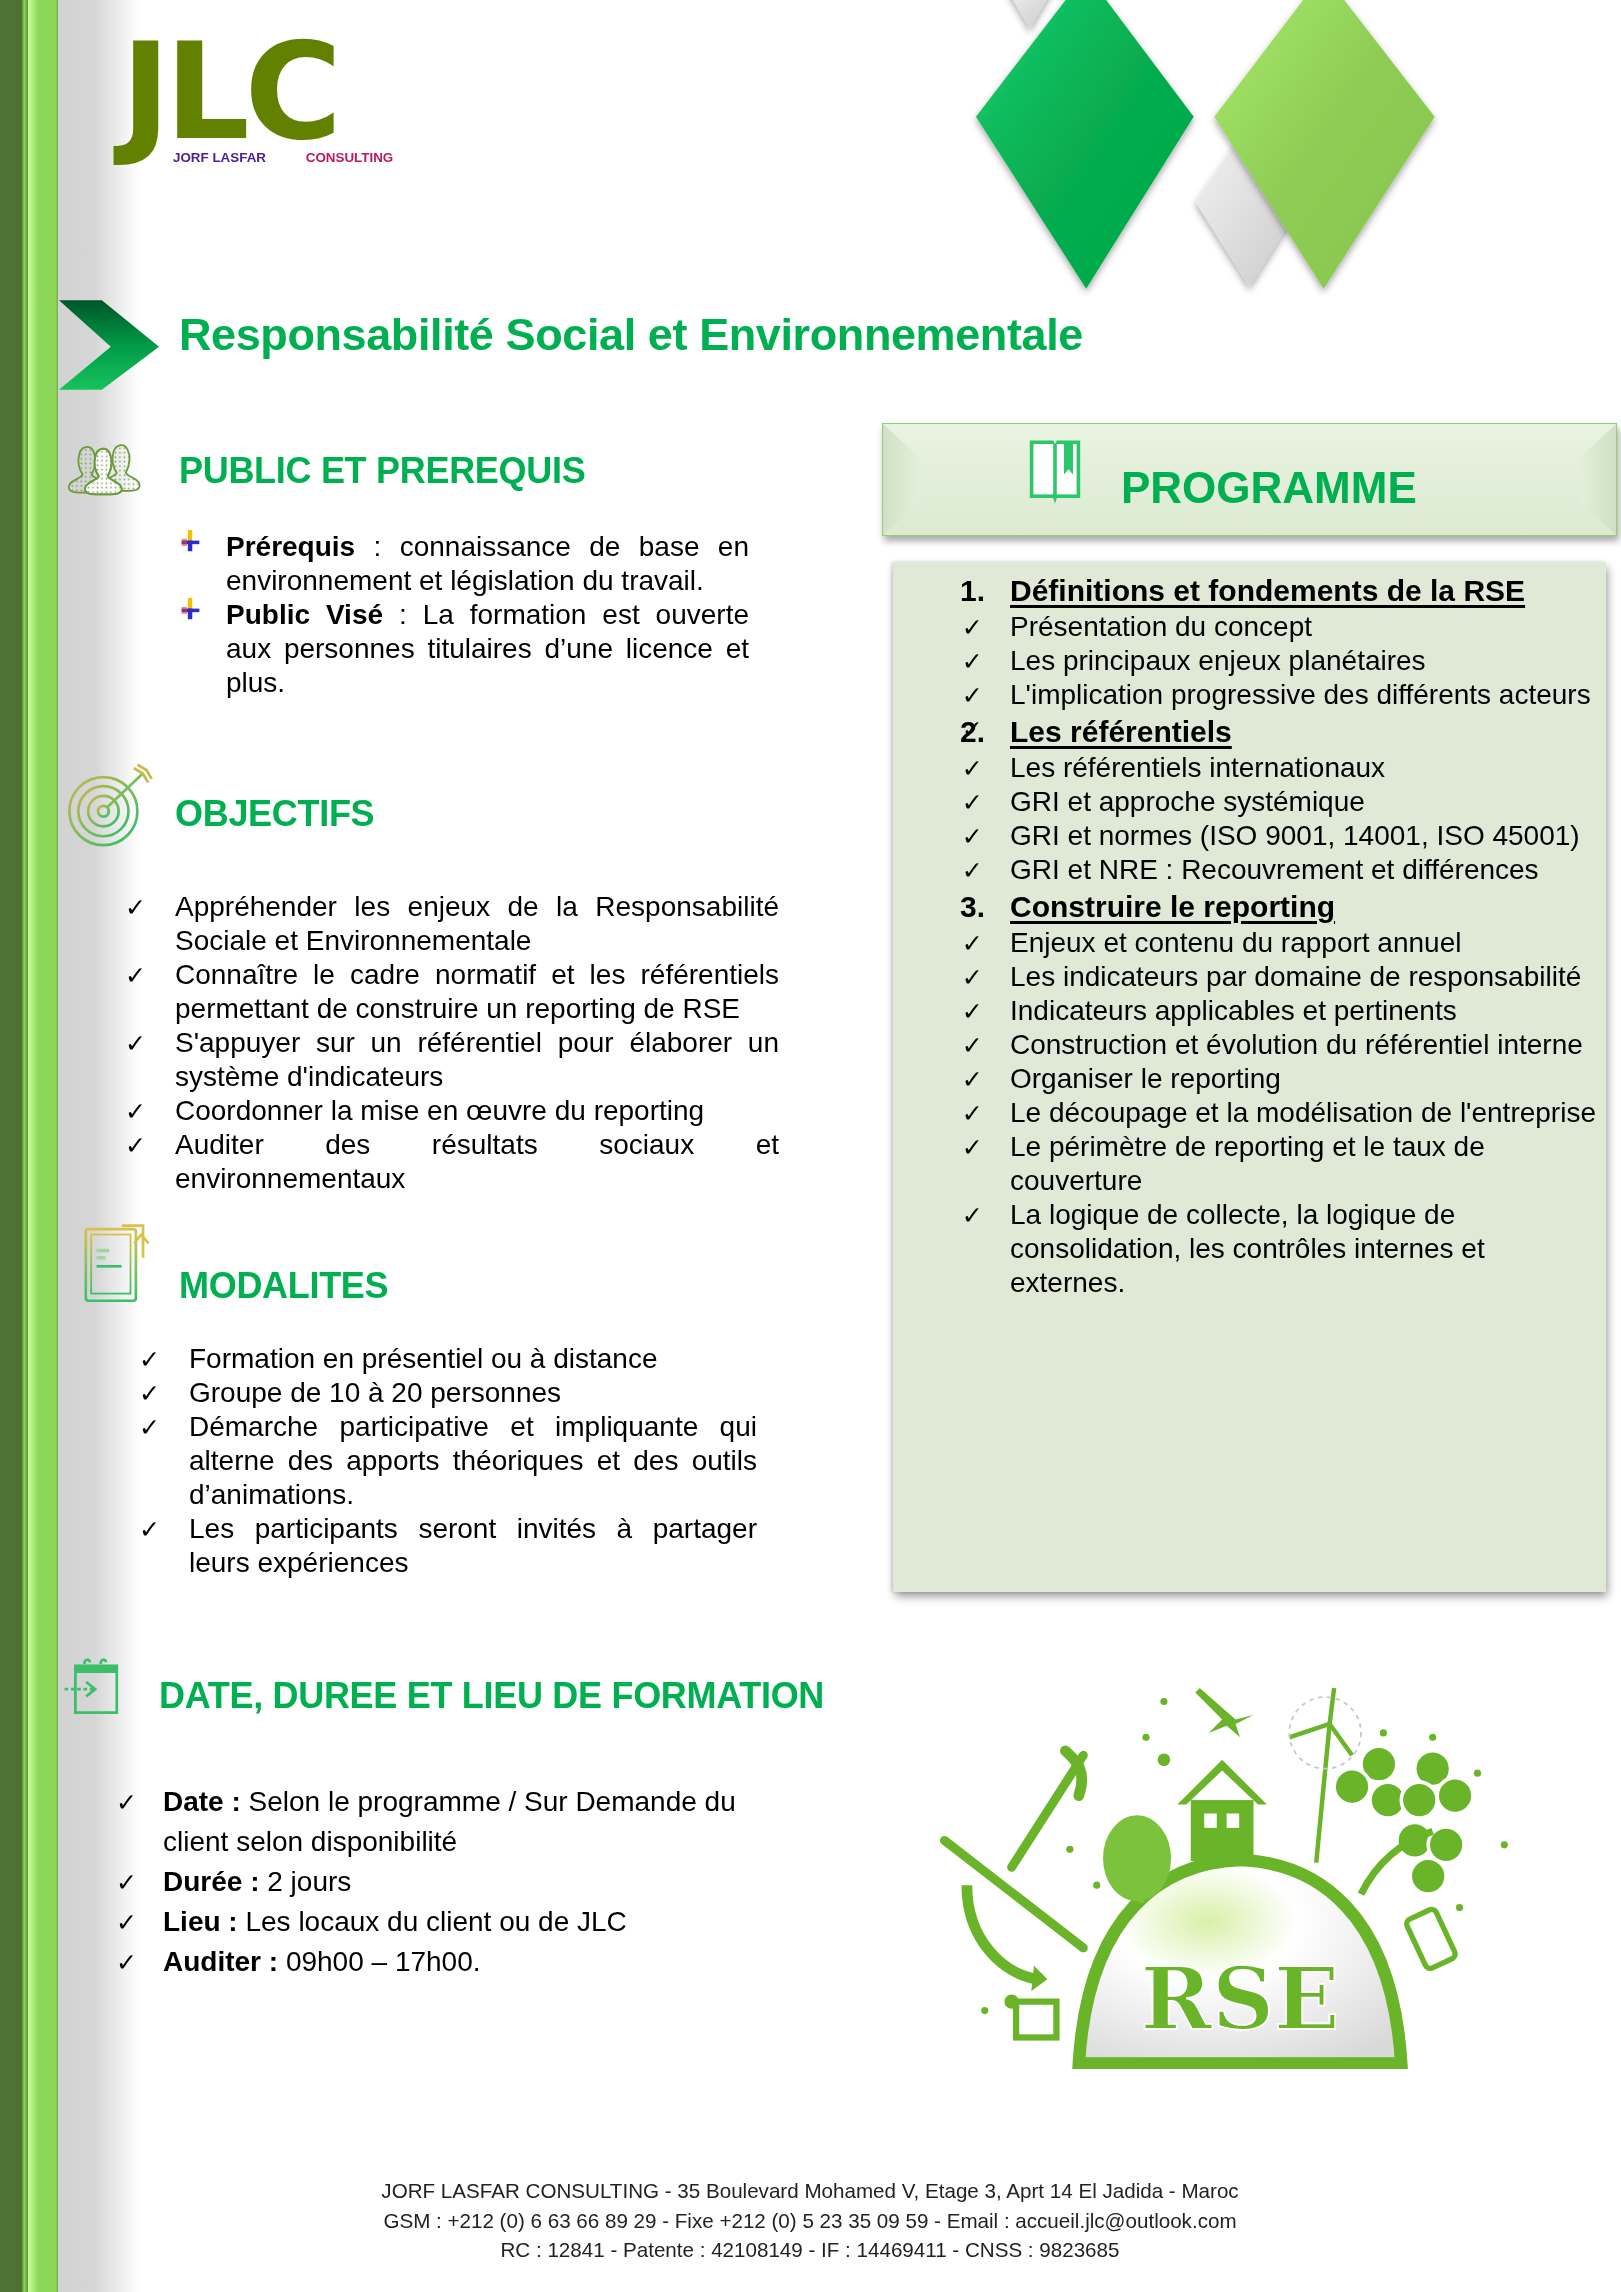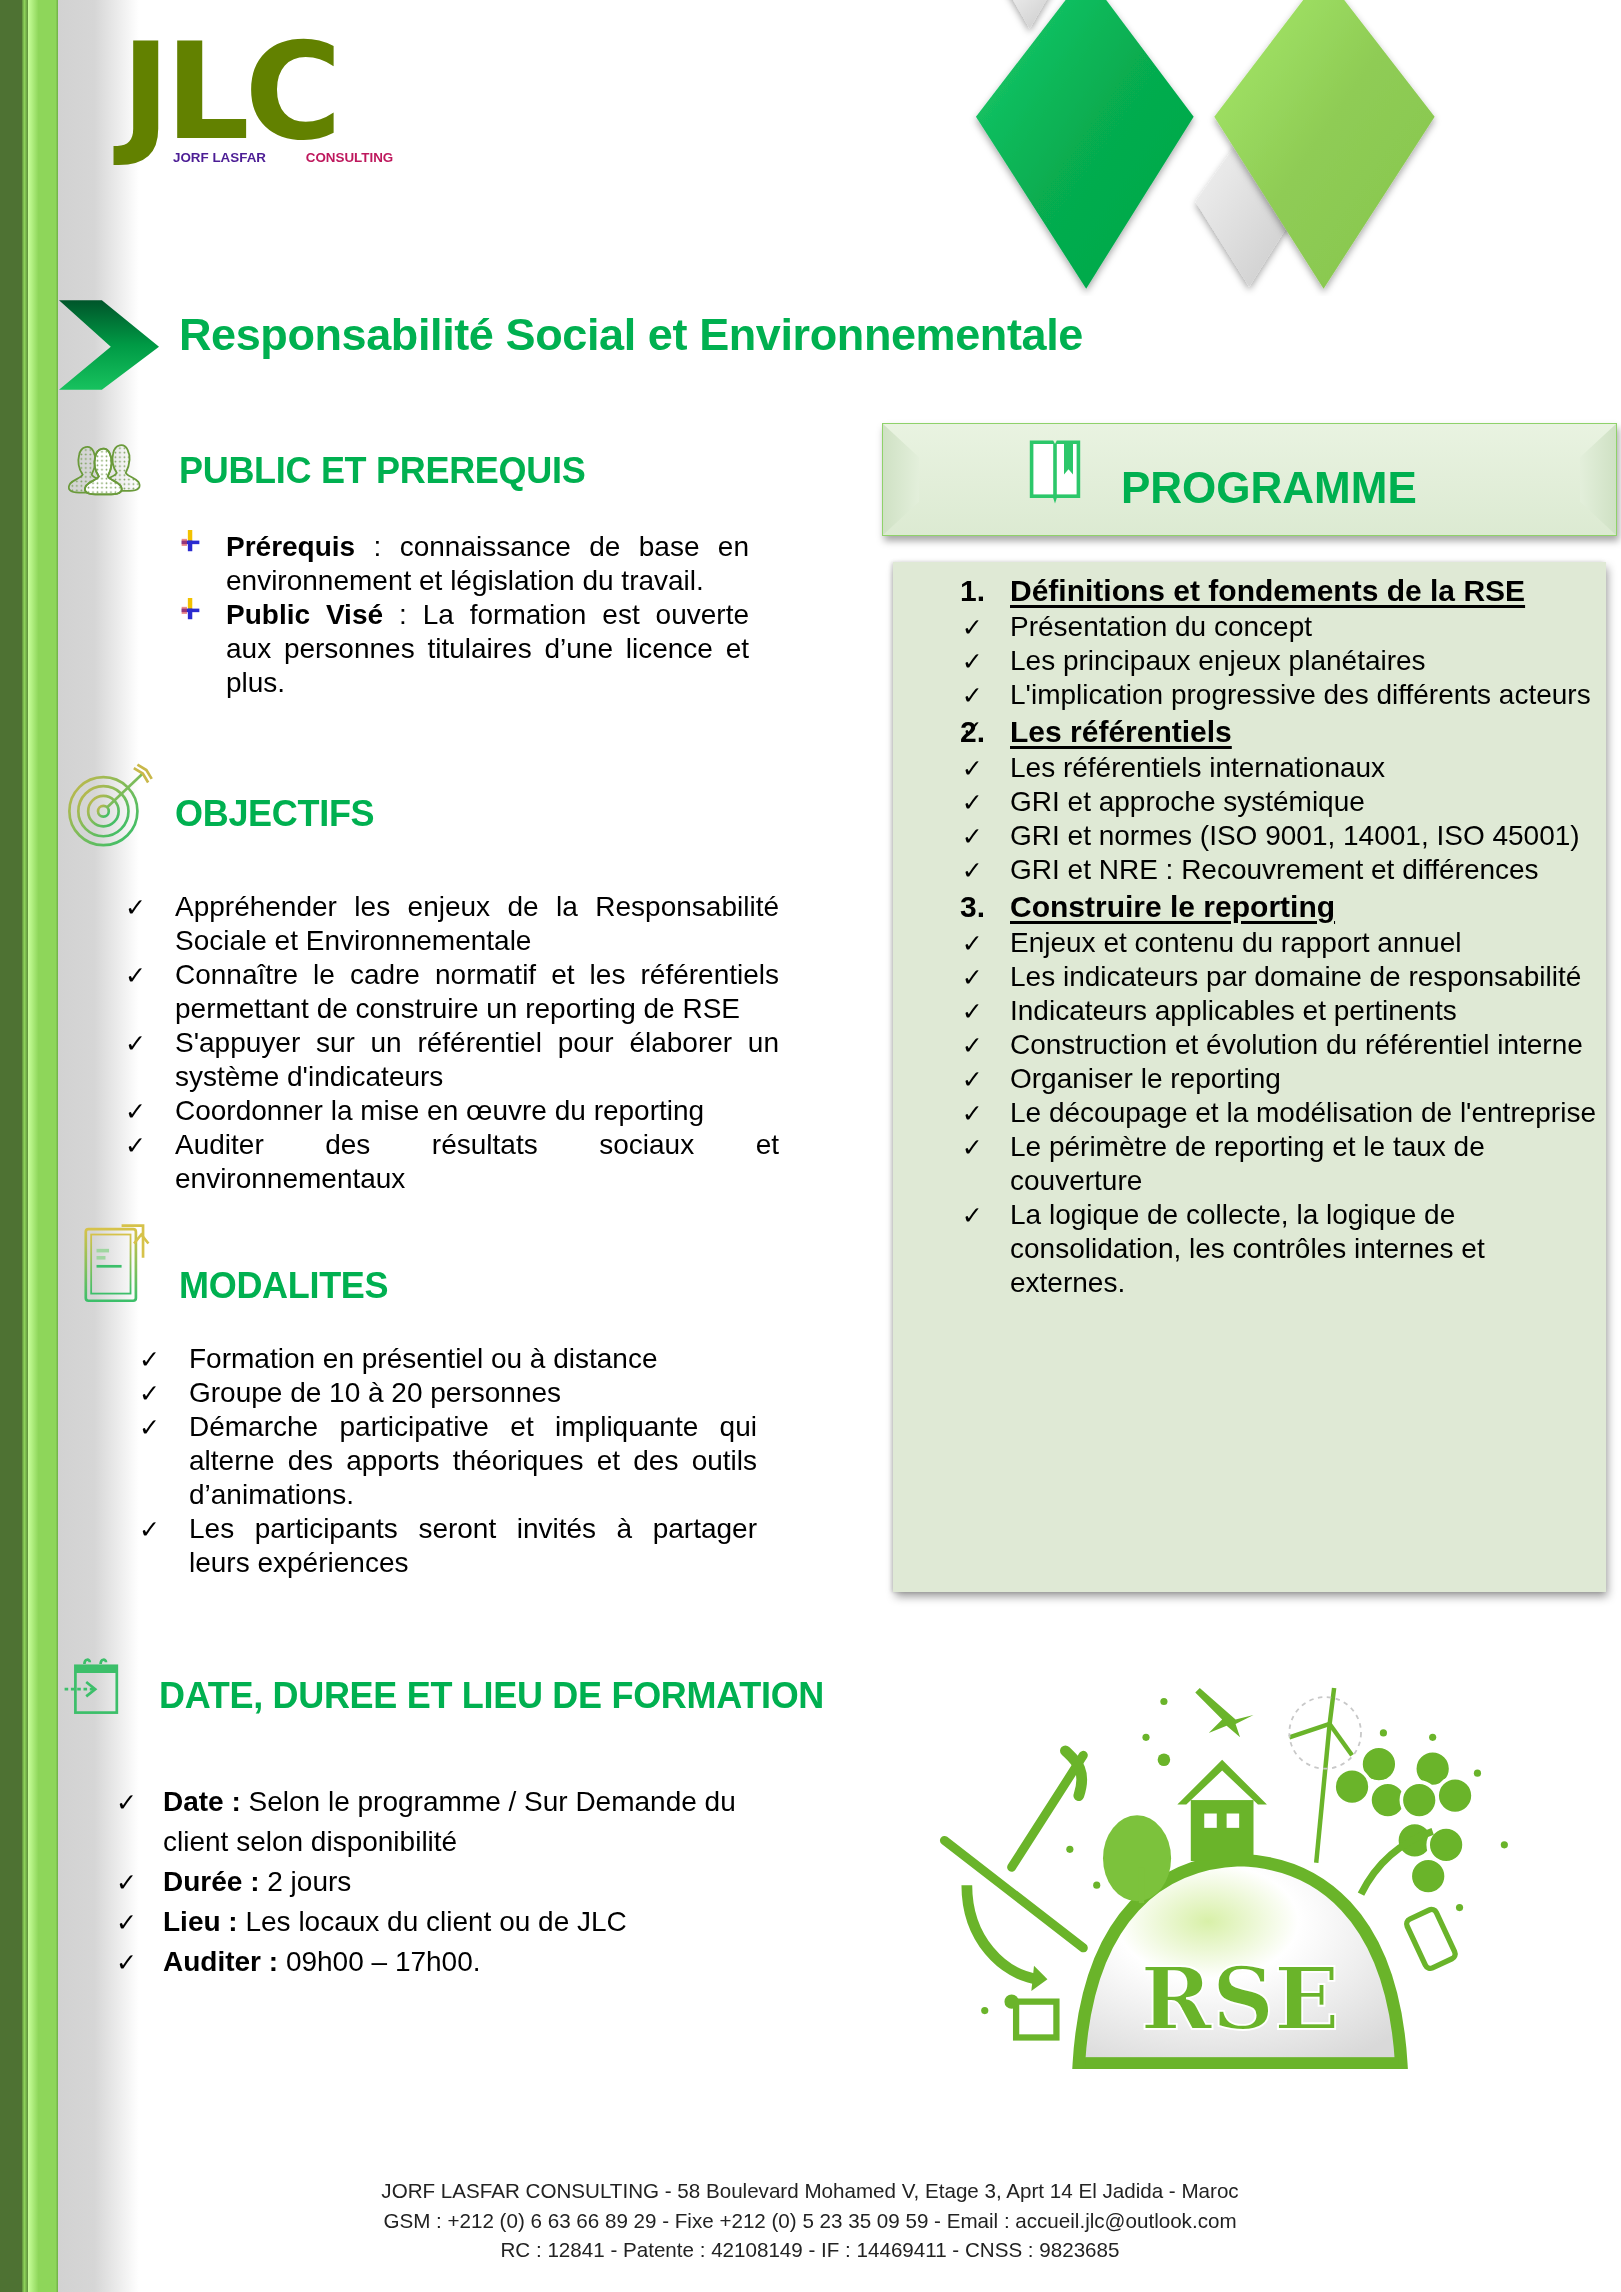--- a/index.html
+++ b/index.html
@@ -342,17 +342,17 @@
     <circle cx="90" cy="370" r="8"></circle>
       <circle cx="155" cy="200" r="4"></circle>
       <circle cx="185" cy="240" r="4"></circle>
   </g>
 
   <text x="345" y="400" text-anchor="middle" font-family="DejaVu Serif, serif" font-weight="bold" font-size="96" fill="#6ab42a" stroke="#ffffff" stroke-width="2">RSE</text>
   <rect x="172" y="432" width="350" height="8" fill="#6ab42a"></rect>
 </svg>
 
 <div class="footer">
-  <div>JORF LASFAR CONSULTING - 58 Boulevard Mohamed V, Etage 3, Aprt 14 El Jadida - Maroc</div>
+  <div>JORF LASFAR CONSULTING - 35 Boulevard Mohamed V, Etage 3, Aprt 14 El Jadida - Maroc</div>
   <div>GSM : +212 (0) 6 63 66 89 29 - Fixe +212 (0) 5 23 35 09 59 - Email :  accueil.jlc@outlook.com</div>
   <div>RC : 12841 - Patente : 42108149 - IF : 14469411 - CNSS : 9823685</div>
 </div>
 
 
 </body></html>

